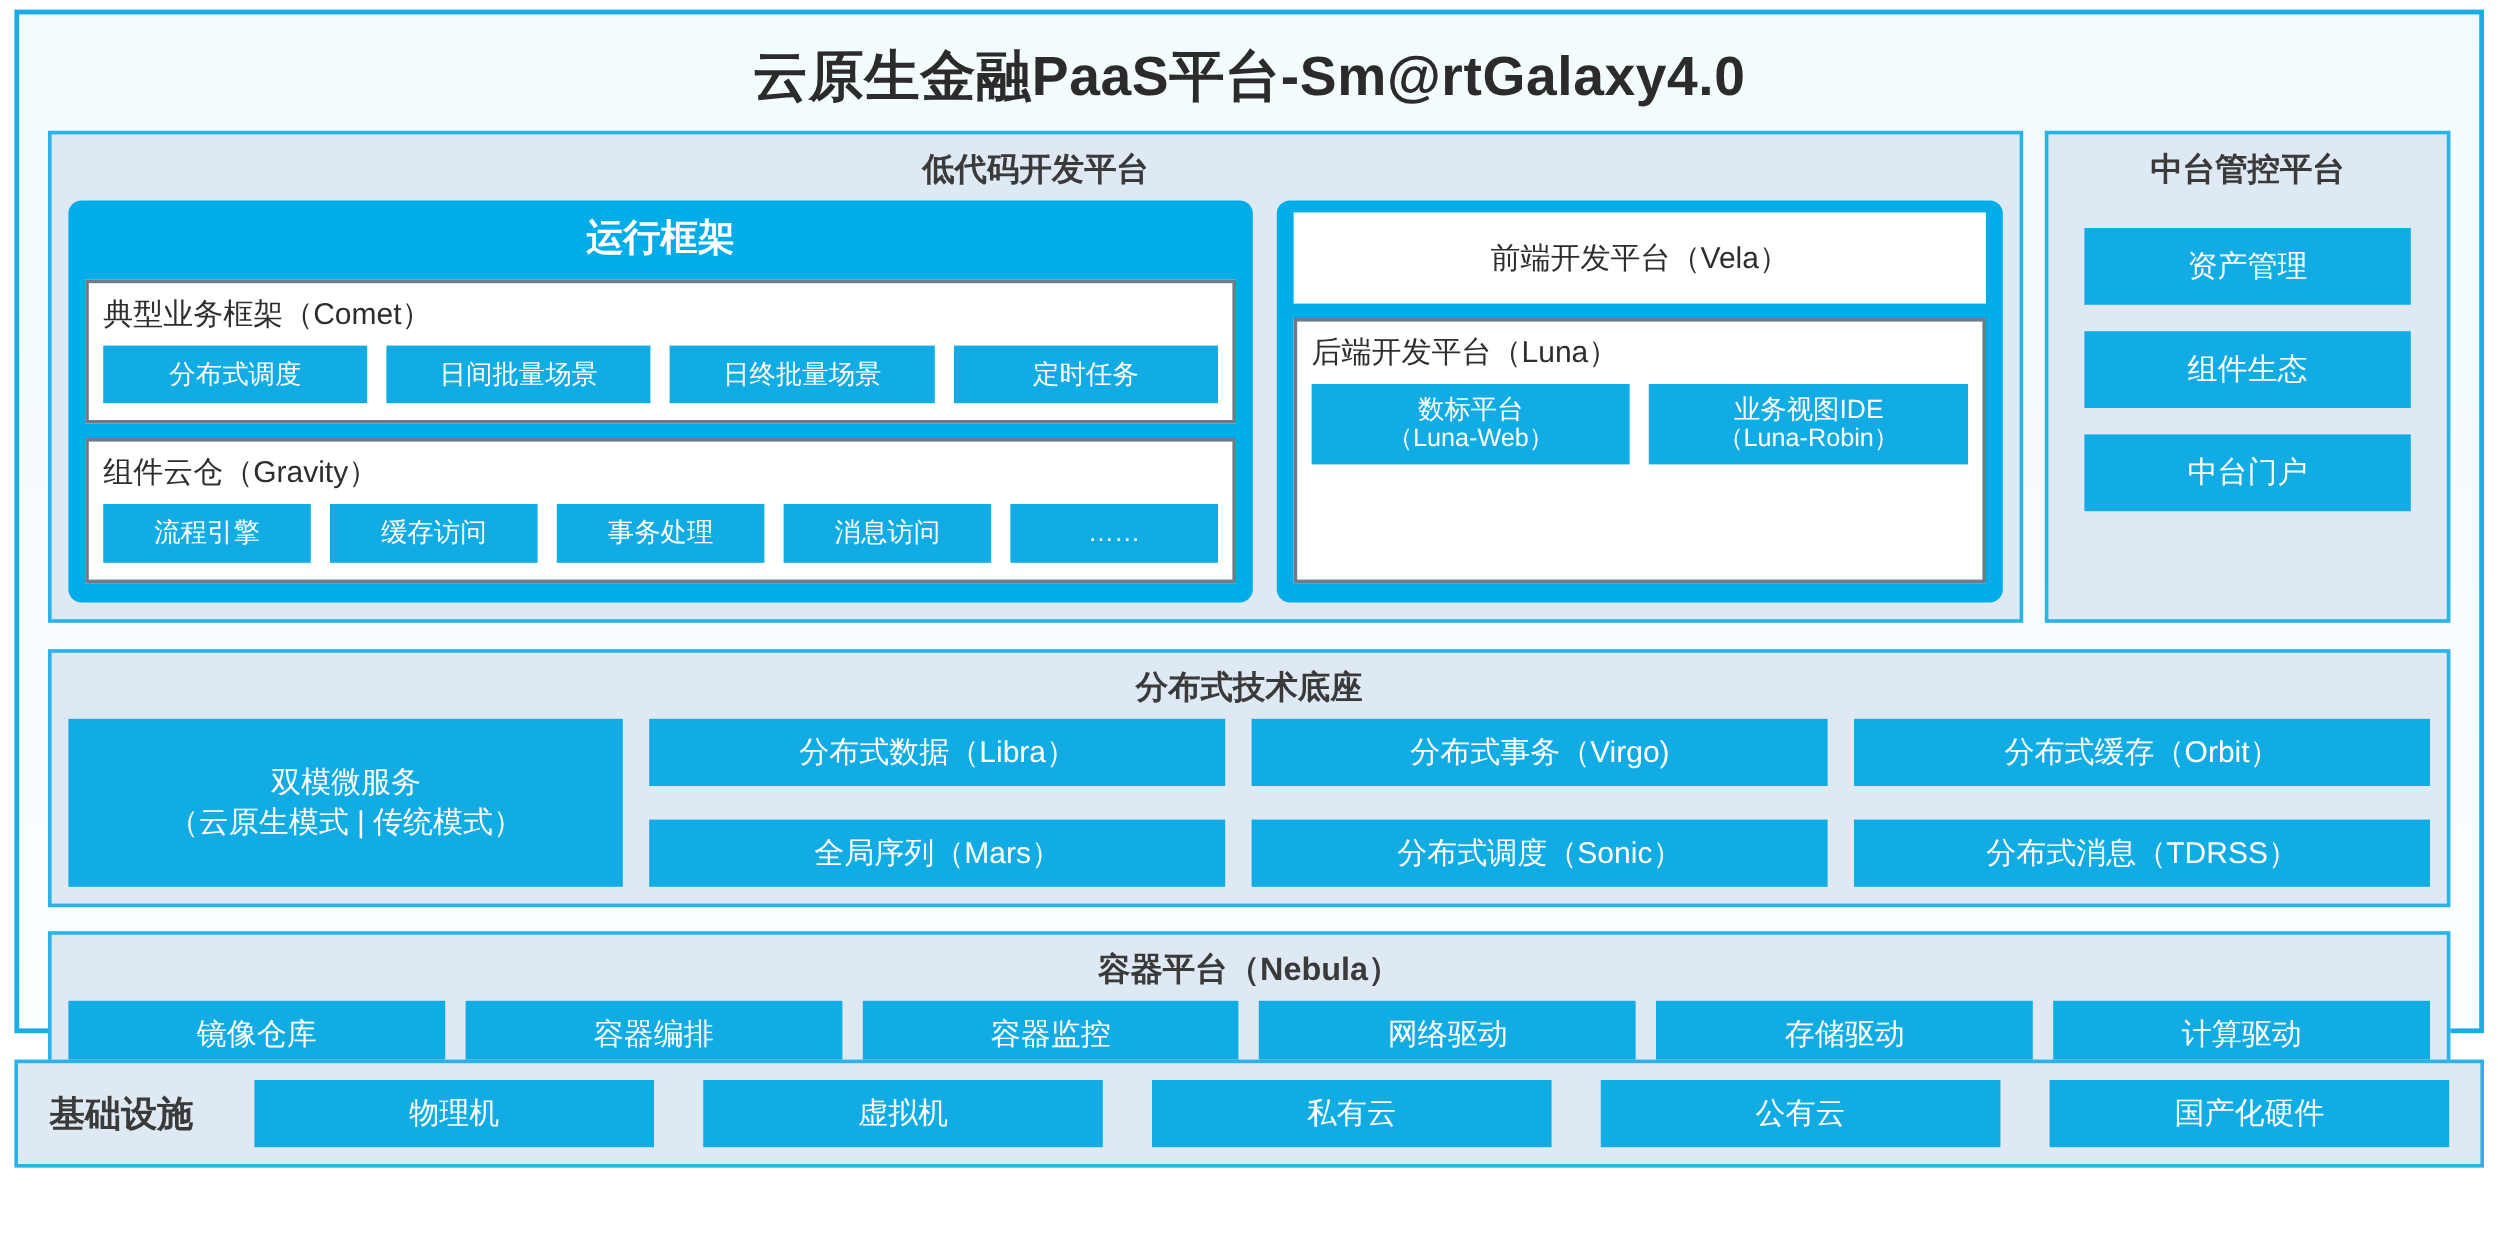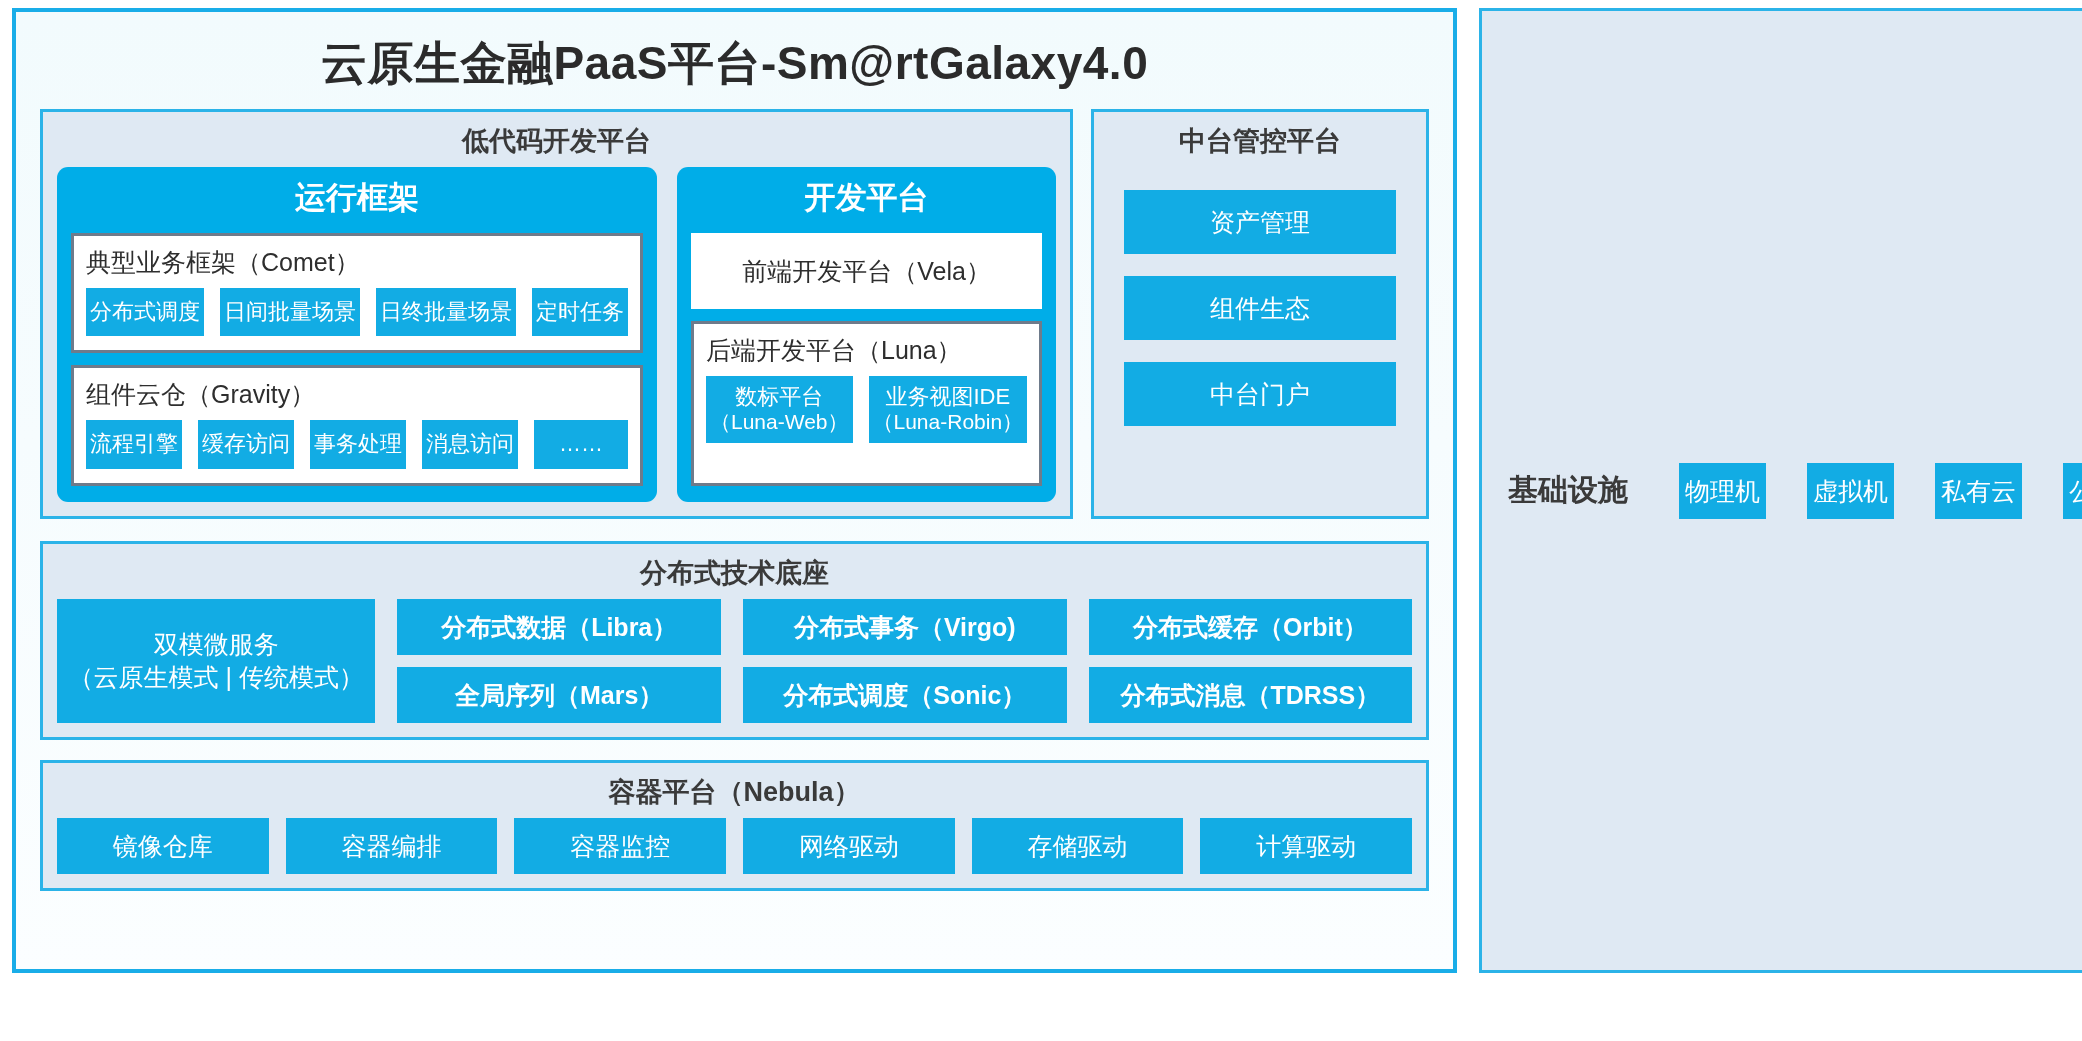--- a/index.html
+++ b/index.html
@@ -9,21 +9,21 @@
     background: #ffffff;
     font-family: "Liberation Sans", "DejaVu Sans", sans-serif;
     overflow: hidden;
   }
   #root {
     width: 2082px; height: 979px;
     position: relative;
     background: #ffffff;
     padding: 8px 12px 6px 12px;
     display: flex;
-    flex-direction: row;
+    flex-direction: column;
     gap: 22px;
   }
 
   
   .platform-shell {
     flex: 1 1 auto;
     border: 4px solid #19ADE8;
     background: linear-gradient(180deg,#f2fbfd 0%, #f6fcfe 45%, #fbfeff 100%);
     display: flex;
     flex-direction: column;
@@ -168,22 +168,21 @@
     flex-direction: column;
     align-items: center;
     justify-content: center;
     line-height: 1.32;
     padding: 10px 6px;
   }
   .dist-col {
     flex: 1 1 0;
     display: flex;
     flex-direction: column;
-    gap: 12px;
-    font-weight: bold;
+    gap: 28px;
   }
   .dist-cell {
     background: #12ACE4;
     color: #ffffff;
     font-size: 25px;
     text-align: center;
     padding: 13px 6px;
     line-height: 1.2;
     white-space: nowrap;
   }
@@ -264,21 +263,20 @@
                 <div class="chip">流程引擎</div>
                 <div class="chip">缓存访问</div>
                 <div class="chip">事务处理</div>
                 <div class="chip">消息访问</div>
                 <div class="chip">……</div>
               </div>
             </div>
           </div>
 
           <div class="blue-panel devplat-col">
-            <div class="blue-panel-title">开发平台</div>
 
             <div class="white-band">前端开发平台（Vela）</div>
 
             <div class="white-card">
               <div class="white-card-title">后端开发平台（Luna）</div>
               <div class="chip-row">
                 <div class="chip two-line">
                   <span>数标平台</span>
                   <span class="sub">（Luna-Web）</span>
                 </div>

